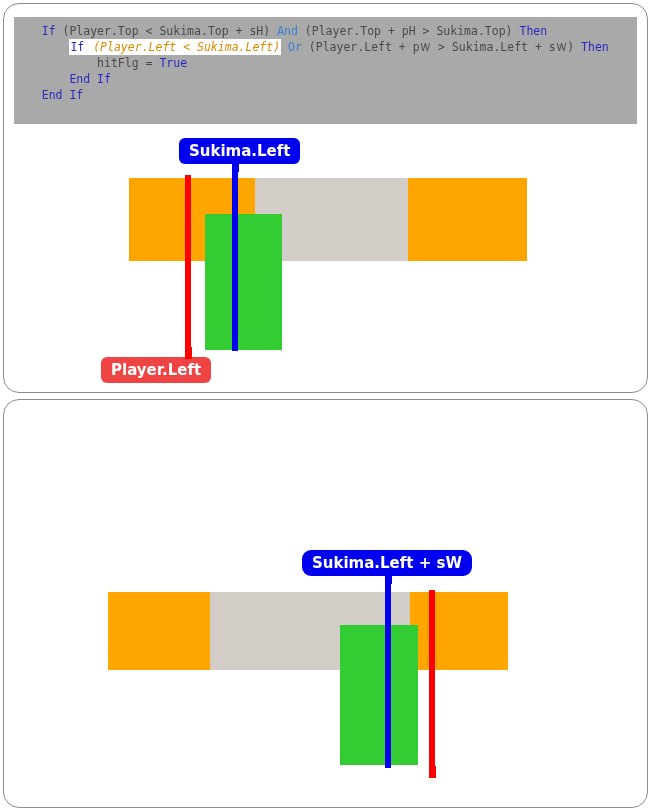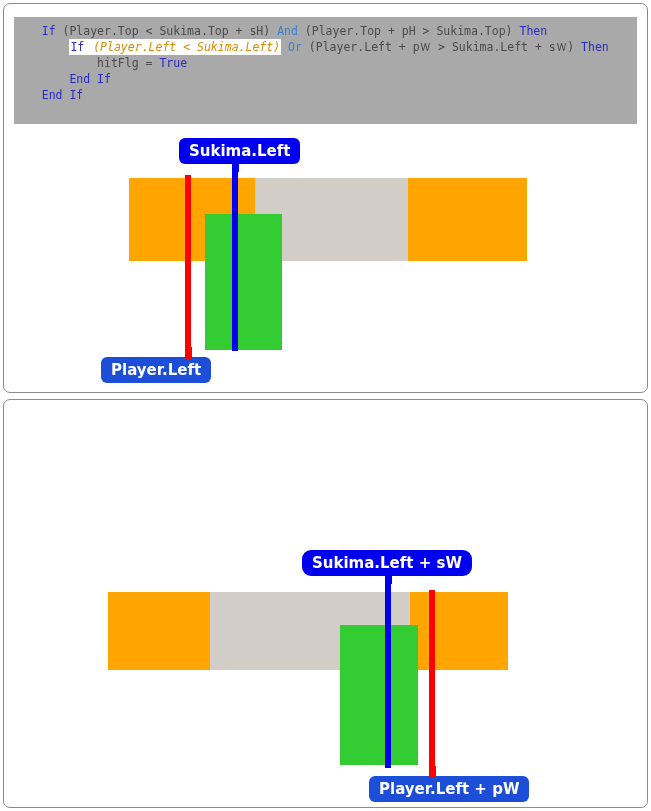--- a/index.html
+++ b/index.html
@@ -9,21 +9,21 @@
     font-family:"DejaVu Sans", sans-serif;
     overflow:hidden;
   }
   .page{position:relative;width:651px;height:811px;}
 
   
   .panel{
     position:absolute;
     background:#ffffff;
     border:1px solid #8c8c8c;
-    border-radius:7px;
+    border-radius:16px;
     box-sizing:border-box;
     padding-left:21px;
   }
   #panel-1{left:3px;top:3px;width:645px;height:390px;}
   #panel-2{left:3px;top:399px;width:645px;height:409px;}
 
   
   .code-block{
     position:absolute;
     background:#a9a9a9;
@@ -70,21 +70,21 @@
     font-weight:bold;
     font-size:15px;
     line-height:26px;
     text-align:center;
     white-space:nowrap;
     padding:0 10px;
     height:26px;
     box-sizing:border-box;
   }
   .callout.blue{background:#0000ee;}
-  .callout.red{background:#1d4ed8;}
+  .callout.red{background:#ef4444;}
   .stem{position:absolute;width:7px;}
   .stem.blue{background:#0000ee;}
   .stem.red{background:#ff0000;}
 </style>
 </head>
 <body>
 
 <div class="page">
 
   <div class="panel" id="panel-1">
@@ -114,17 +114,16 @@
     <div class="shape bar-orange" style="left: 108px; top: 56px; width: 102px; height: 78px;"></div>
     <div class="shape bar-gray" style="left: 210px; top: 56px; width: 200px; height: 78px;"></div>
     <div class="shape bar-orange" style="left: 410px; top: 56px; width: 98px; height: 78px;"></div>
     <div class="shape box-green" style="left: 340px; top: 89px; width: 78px; height: 140px;"></div>
     <div class="shape line-blue" style="left: 385px; top: 30px; width: 6px; height: 202px;"></div>
     <div class="shape line-red" style="left: 429px; top: 54px; width: 6px; height: 186px;"></div>
 
     <div class="callout blue" style="left:302px;top:14px;border-radius:9px;">Sukima.Left + sW</div>
     <div class="stem blue" style="left:385px;top:38px;height:10px;"></div>
 
-    <div class="callout red" style="left:369px;top:240px;">Player.Left + pW</div>
     <div class="stem red" style="left:429px;top:230px;height:12px;"></div>
   </div>
 
 </div>
 
 </body></html>

